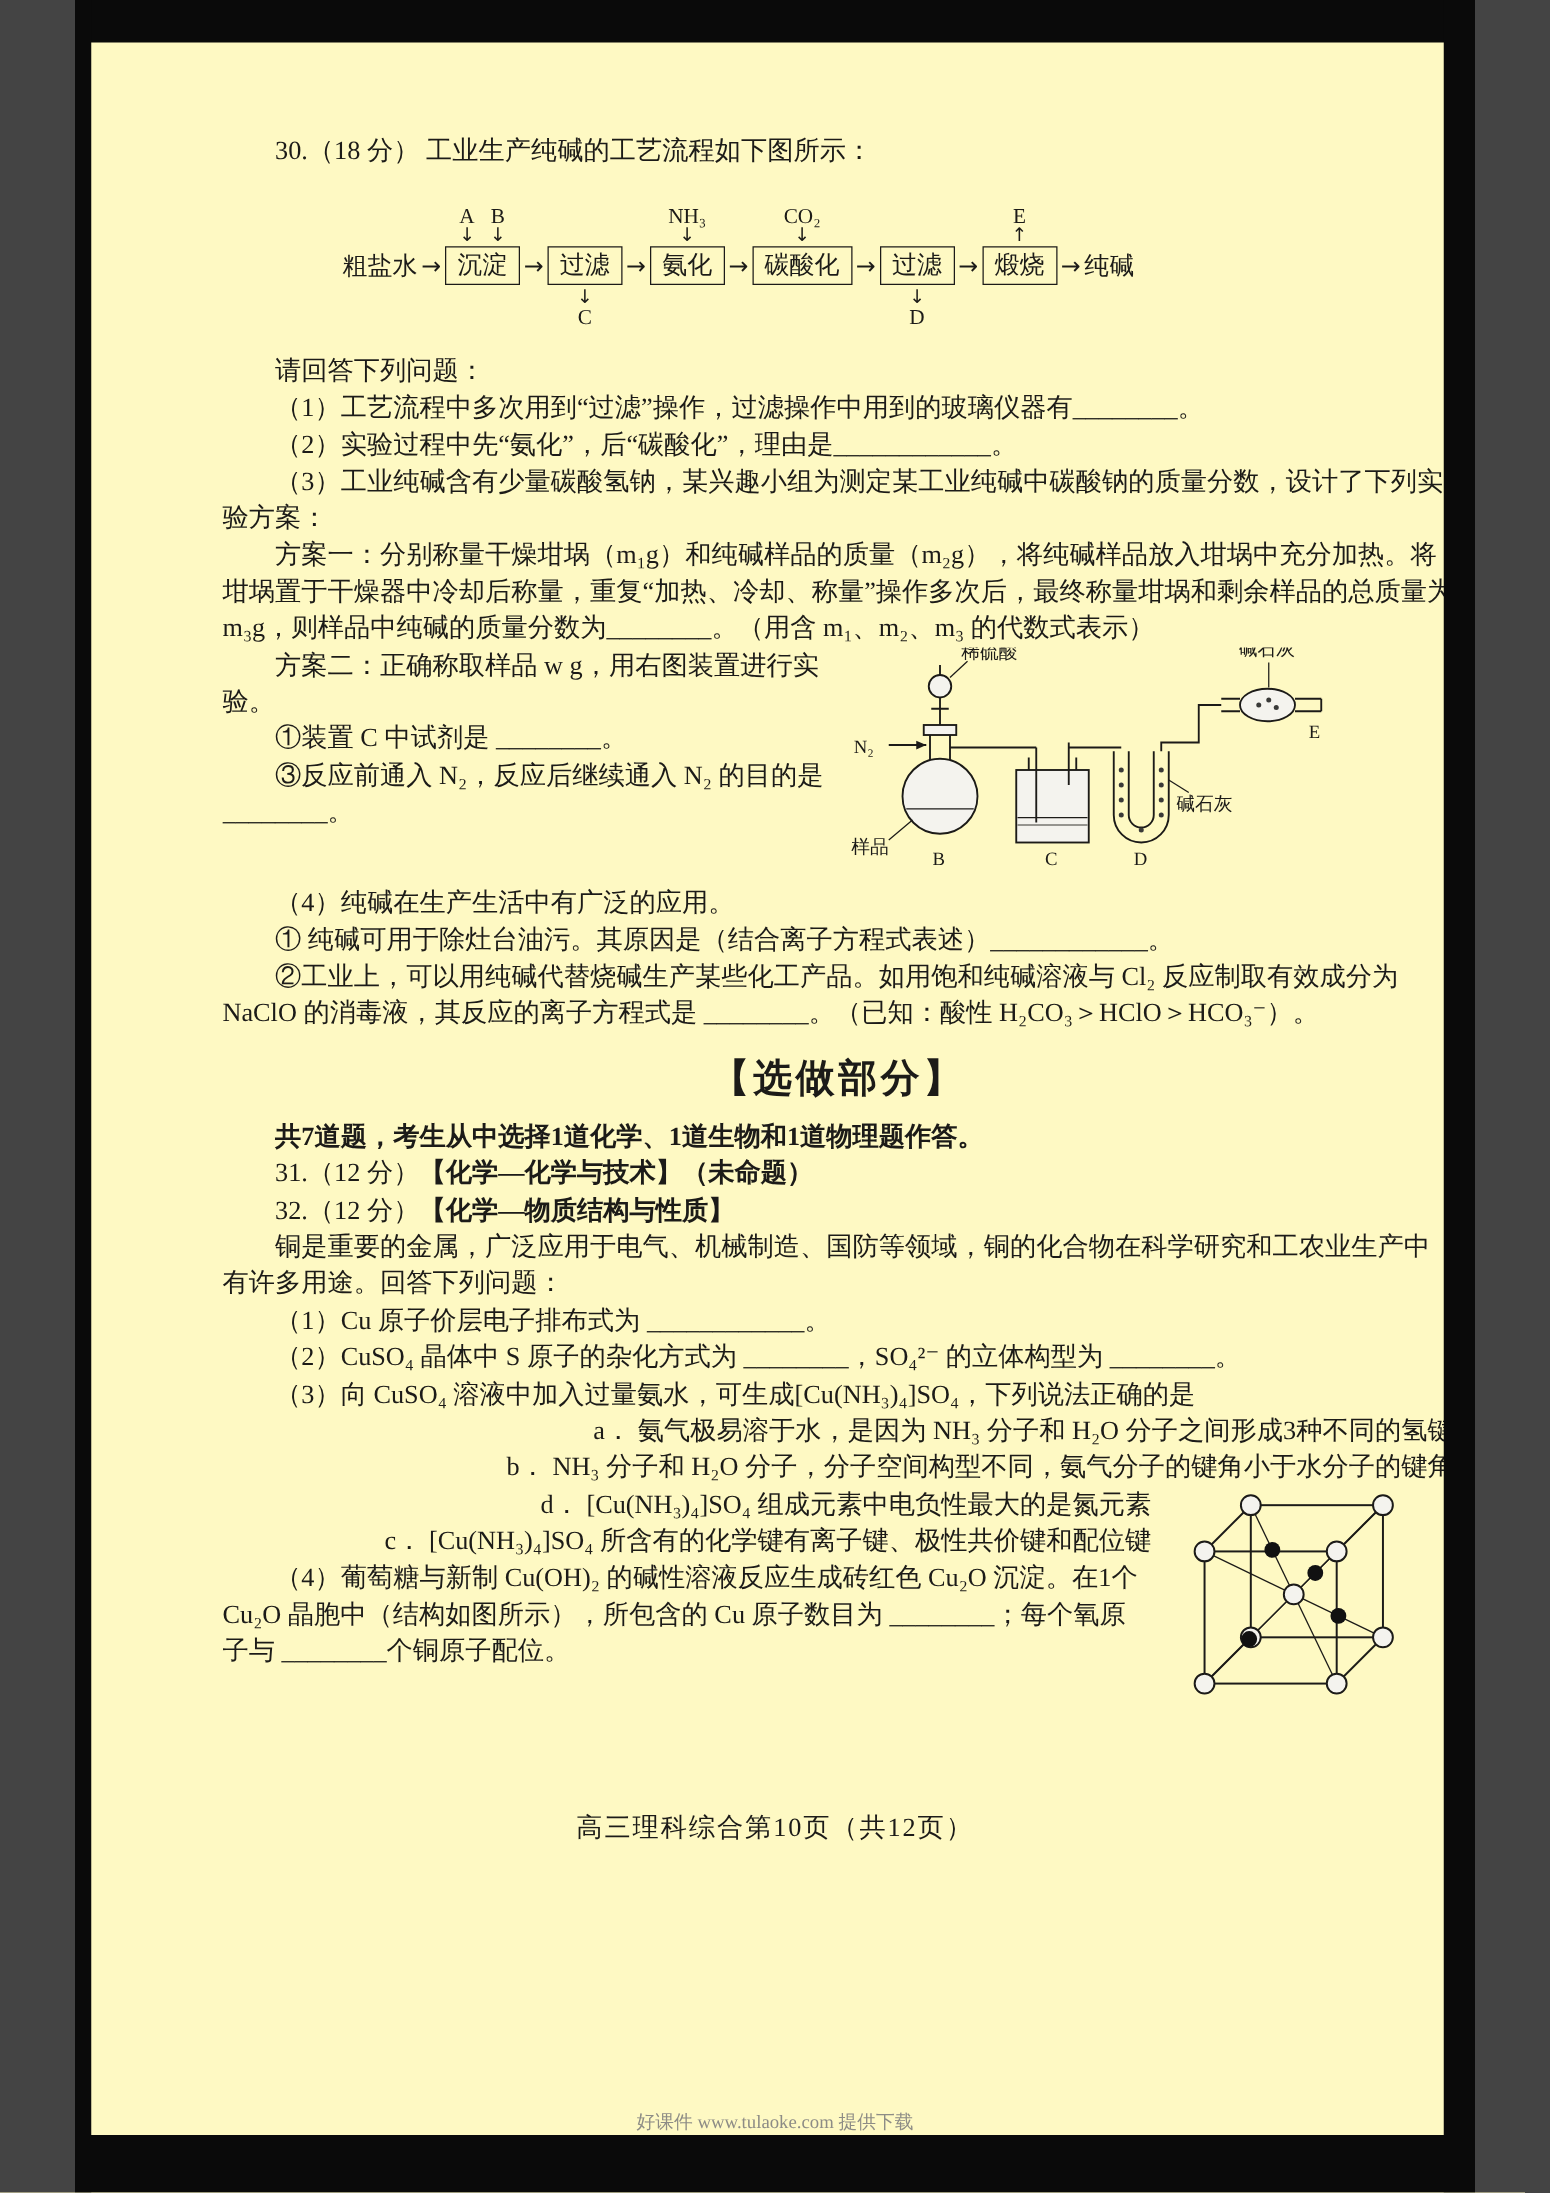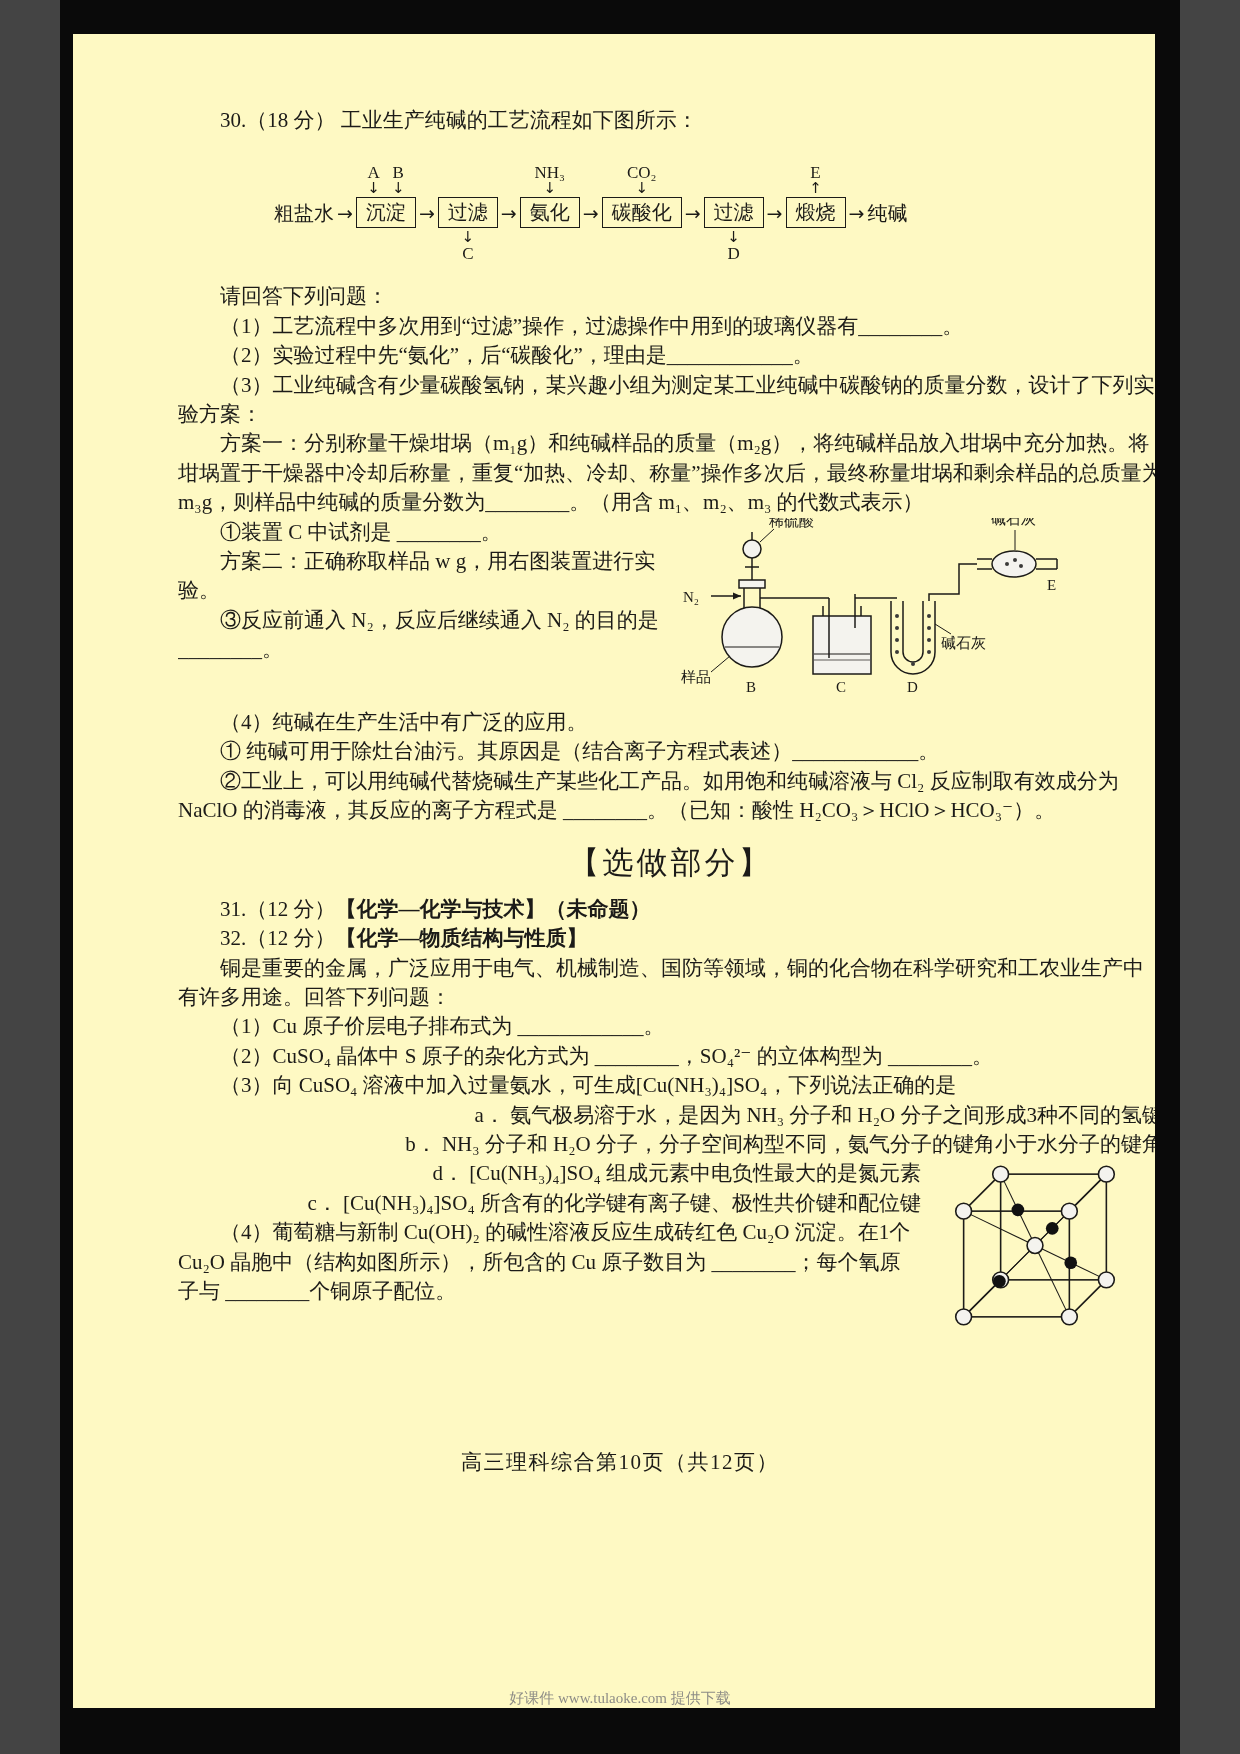--- a/index.html
+++ b/index.html
@@ -40,21 +40,21 @@
   .ab-col { display:flex; flex-direction:column; align-items:center; }
 
   
   .wrap-float { overflow:hidden; }
   .apparatus-fig { float:right; width:400px; margin:-12px 86px 4px 14px; }
   .crystal-fig  { float:right; width:196px; margin:-6px 30px 6px 16px; }
   figure { padding:0; }
   svg text { font-size:15px; fill:#1c1b18; font-family:"Liberation Serif","DejaVu Serif",serif; }
 
   
-  .elect-title { text-align:center; font-size:31px; font-weight:normal; letter-spacing:3px; margin:16px 0 10px; text-indent:0; }
+  .elect-title { text-align:center; font-size:31px; font-weight:bold; letter-spacing:3px; margin:16px 0 10px; text-indent:0; }
   .bold { font-weight:bold; }
 
   .footer { position:absolute; left:0; top:1448px; width:100%; text-align:center; letter-spacing:1.5px; z-index:2; }
   .watermark { position:absolute; left:0; top:1688px; width:100%; text-align:center; color:#8d8c86; font-size:15px; z-index:1; }
 </style>
 </head>
 <body>
 
 <div class="page">
 
@@ -206,30 +206,31 @@
           <text x="264" y="142">碱石灰</text>
           <text x="6" y="96">N₂</text>
           <text x="4" y="176">样品</text>
           <text x="69" y="186">B</text>
           <text x="159" y="186">C</text>
           <text x="230" y="186">D</text>
           <text x="370" y="84">E</text>
         </svg>
       </figure>
 
+      <p class="para">方案二：正确称取样品 w g，用右图装置进行实验。</p>
       <p class="para">①装置 C 中试剂是 ________。</p>
-      <p class="para">方案二：正确称取样品 w g，用右图装置进行实验。</p>
       <p class="para">③反应前通入 N₂，反应后继续通入 N₂ 的目的是________。</p>
     </div>
 
     <p class="para">（4）纯碱在生产生活中有广泛的应用。</p>
     <p class="para">① 纯碱可用于除灶台油污。其原因是（结合离子方程式表述）____________。</p>
     <p class="para">②工业上，可以用纯碱代替烧碱生产某些化工产品。如用饱和纯碱溶液与 Cl₂ 反应制取有效成分为 NaClO 的消毒液，其反应的离子方程式是 ________。（已知：酸性 H₂CO₃＞HClO＞HCO₃⁻）。</p>
 
     <p class="elect-title">【选做部分】</p>
+    <p class="para bold">共7道题，考生从中选择1道化学、1道生物和1道物理题作答。</p>
     <p class="para"><span>31.（12 分）</span><span class="bold">【化学—化学与技术】（未命题）</span></p>
     <p class="para"><span>32.（12 分）</span><span class="bold">【化学—物质结构与性质】</span></p>
     <p class="para">铜是重要的金属，广泛应用于电气、机械制造、国防等领域，铜的化合物在科学研究和工农业生产中有许多用途。回答下列问题：</p>
     <p class="para">（1）Cu 原子价层电子排布式为 ____________。</p>
     <p class="para">（2）CuSO₄ 晶体中 S 原子的杂化方式为 ________，SO₄²⁻ 的立体构型为 ________。</p>
     <p class="para">（3）向 CuSO₄ 溶液中加入过量氨水，可生成[Cu(NH₃)₄]SO₄，下列说法正确的是</p>
     <p class="opt">a． 氨气极易溶于水，是因为 NH₃ 分子和 H₂O 分子之间形成3种不同的氢键</p>
     <p class="opt">b． NH₃ 分子和 H₂O 分子，分子空间构型不同，氨气分子的键角小于水分子的键角</p>
 
     <div class="wrap-float">

